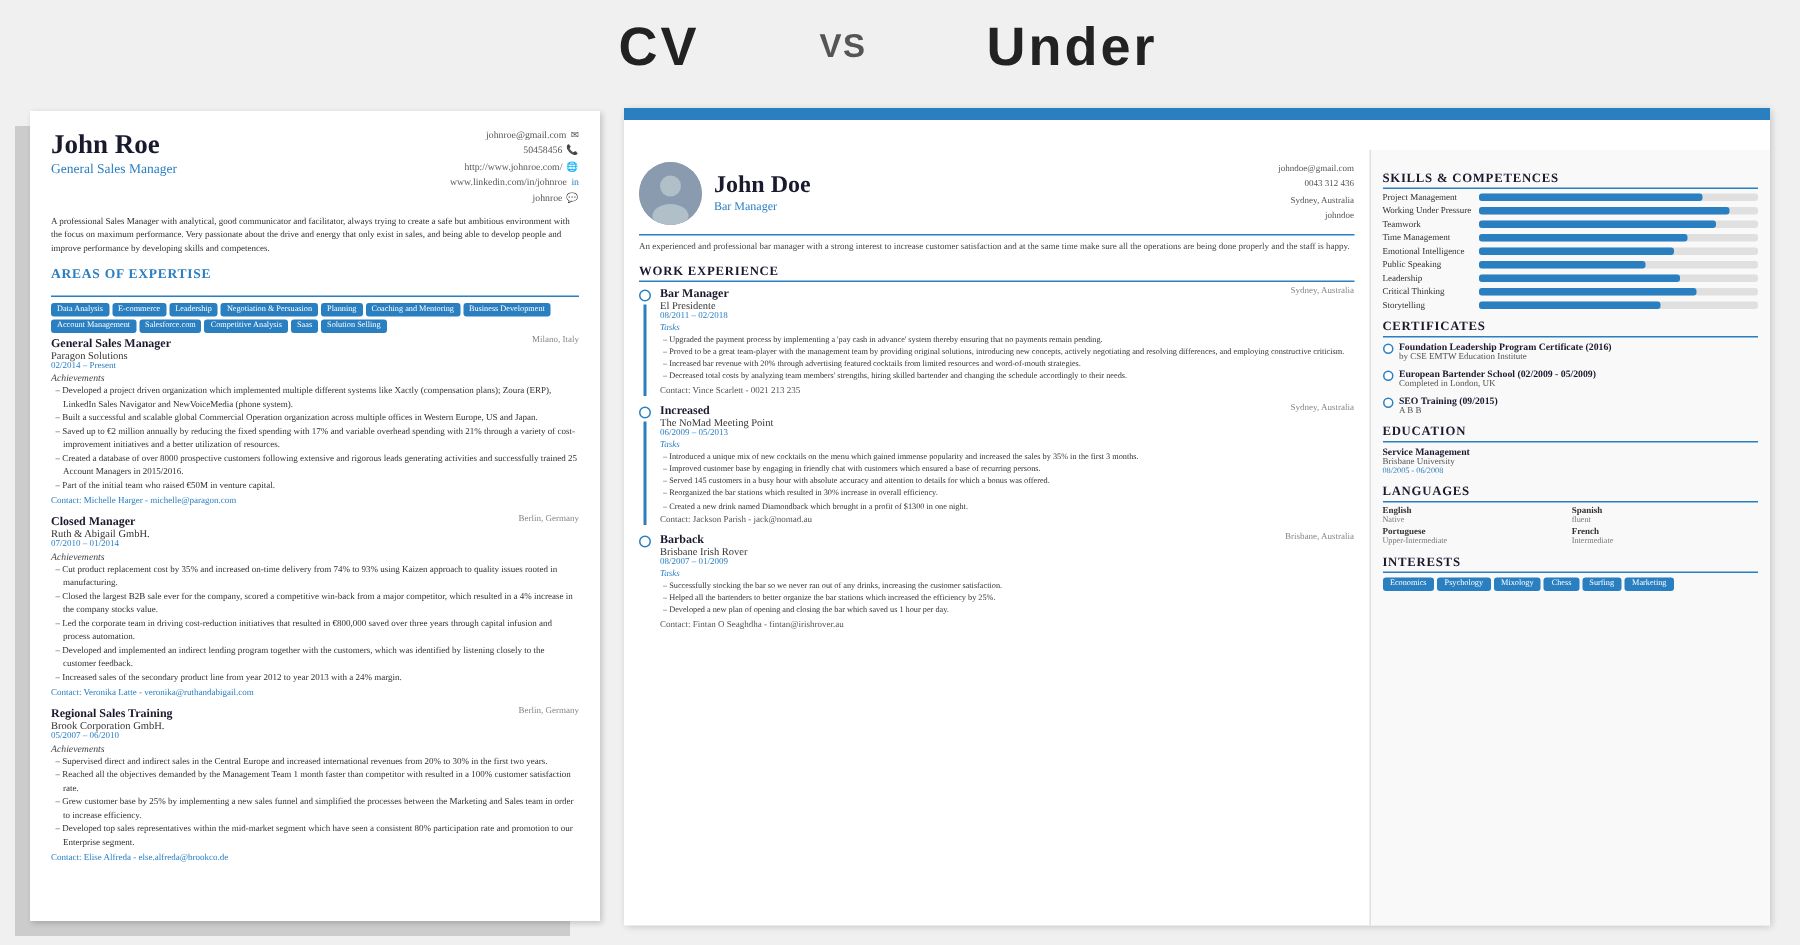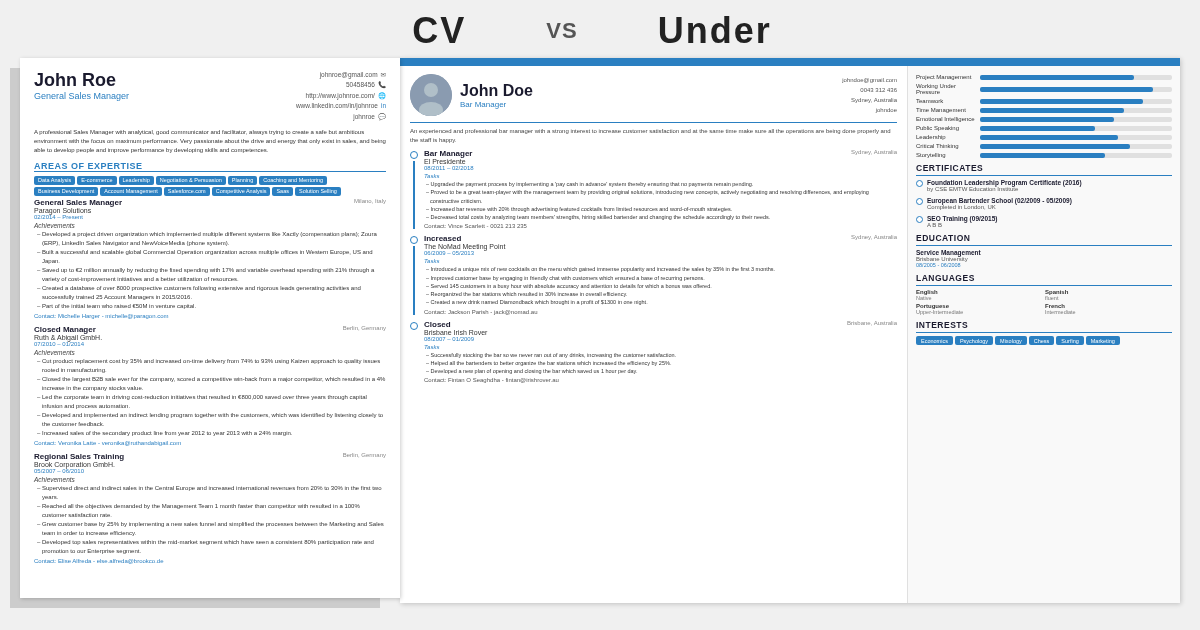--- a/index.html
+++ b/index.html
@@ -37,24 +37,26 @@
     }
     .header-resume {
       font-size: 36px;
       font-weight: bold;
       color: #222;
       letter-spacing: 2px;
     }
 
     .main-content {
       display: flex;
+      gap: 16px;
       padding: 0 20px;
       width: 100%;
       flex: 1;
-      align-items: flex-start;
+      align-items: center;
+      font-family: Liberation Serif, serif;
     }
 
     
     .cv-wrapper {
       position: relative;
       width: 380px;
       flex-shrink: 0;
     }
     .cv-shadow {
       position: absolute;
@@ -96,21 +98,21 @@
       font-size: 6.5px;
       color: #555;
       line-height: 1.6;
     }
     .cv-contact-right div { display: flex; align-items: center; justify-content: flex-end; gap: 3px; }
     .cv-section-title {
       font-size: 9px;
       font-weight: bold;
       color: #2a7fc1;
       border-bottom: 1.5px solid #2a7fc1;
-      padding-bottom: 0;
+      padding-bottom: 10px;
       margin: 6px 0 4px 0;
       letter-spacing: 0.5px;
       text-transform: uppercase;
     }
     .cv-summary {
       font-size: 6px;
       color: #333;
       line-height: 1.5;
       margin-bottom: 4px;
     }
@@ -184,20 +186,21 @@
     }
     .resume-top-bar {
       background: #2a7fc1;
       height: 8px;
       width: 100%;
     }
     .resume-body {
       display: flex;
       flex: 1;
       overflow: hidden;
+      margin-top: 20px;
     }
     
     .resume-left {
       width: 65%;
       padding: 8px 10px;
       overflow: hidden;
     }
     
     .resume-right {
       width: 35%;
@@ -470,20 +473,21 @@
             <div class="resume-contact-right">
               <div>johndoe@gmail.com</div>
               <div>0043 312 436</div>
               <div>Sydney, Australia</div>
               <div>johndoe</div>
             </div>
           </div>
 
           <div class="resume-summary">An experienced and professional bar manager with a strong interest to increase customer satisfaction and at the same time make sure all the operations are being done properly and the staff is happy.</div>
 
+          <div class="resume-section-title">WORK EXPERIENCE</div>
 
           <div id="resume-jobs">
               <div class="work-entry">
                 <div class="work-dot-col">
     <div class="work-dot"></div>
     <div class="work-line"></div>
   </div>
                 <div class="work-content">
     <div><span class="work-location">Sydney, Australia</span><span class="work-title">Bar Manager</span></div>
     <div class="work-company">El Presidente</div>
@@ -513,36 +517,37 @@
                   <div class="work-bullet">– Created a new drink named Diamondback which brought in a profit of $1300 in one night.</div>
     <div class="work-contact">Contact: Jackson Parish - jack@nomad.au</div>
   </div>
               </div>
               <div class="work-entry">
                 <div class="work-dot-col">
     <div class="work-dot"></div>
 
   </div>
                 <div class="work-content">
-    <div><span class="work-location">Brisbane, Australia</span><span class="work-title">Closed</span></div>
+    <div><span class="work-location">Brisbane, Australia</span><span class="work-title">Barback</span></div>
     <div class="work-company">Brisbane Irish Rover</div>
     <div class="work-dates">08/2007 – 01/2009</div>
     <div class="work-tasks-label">Tasks</div>
     <div class="work-bullet">– Successfully stocking the bar so we never ran out of any drinks, increasing the customer satisfaction.</div>
                   <div class="work-bullet">– Helped all the bartenders to better organize the bar stations which increased the efficiency by 25%.</div>
                   <div class="work-bullet">– Developed a new plan of opening and closing the bar which saved us 1 hour per day.</div>
     <div class="work-contact">Contact: Fintan O Seaghdha - fintan@irishrover.au</div>
   </div>
               </div>
             </div>
 
         </div>
 
         <div class="resume-right">
 
+          <div class="resume-section-title">SKILLS &amp; COMPETENCES</div>
           <div id="resume-skills">
               <div class="skill-item">
     <span class="skill-name">Project Management</span>
     <div class="skill-bar-bg">
       <div class="skill-bar-fill" style="width:80%"></div>
     </div>
   </div>
               <div class="skill-item">
     <span class="skill-name">Working Under Pressure</span>
     <div class="skill-bar-bg">

